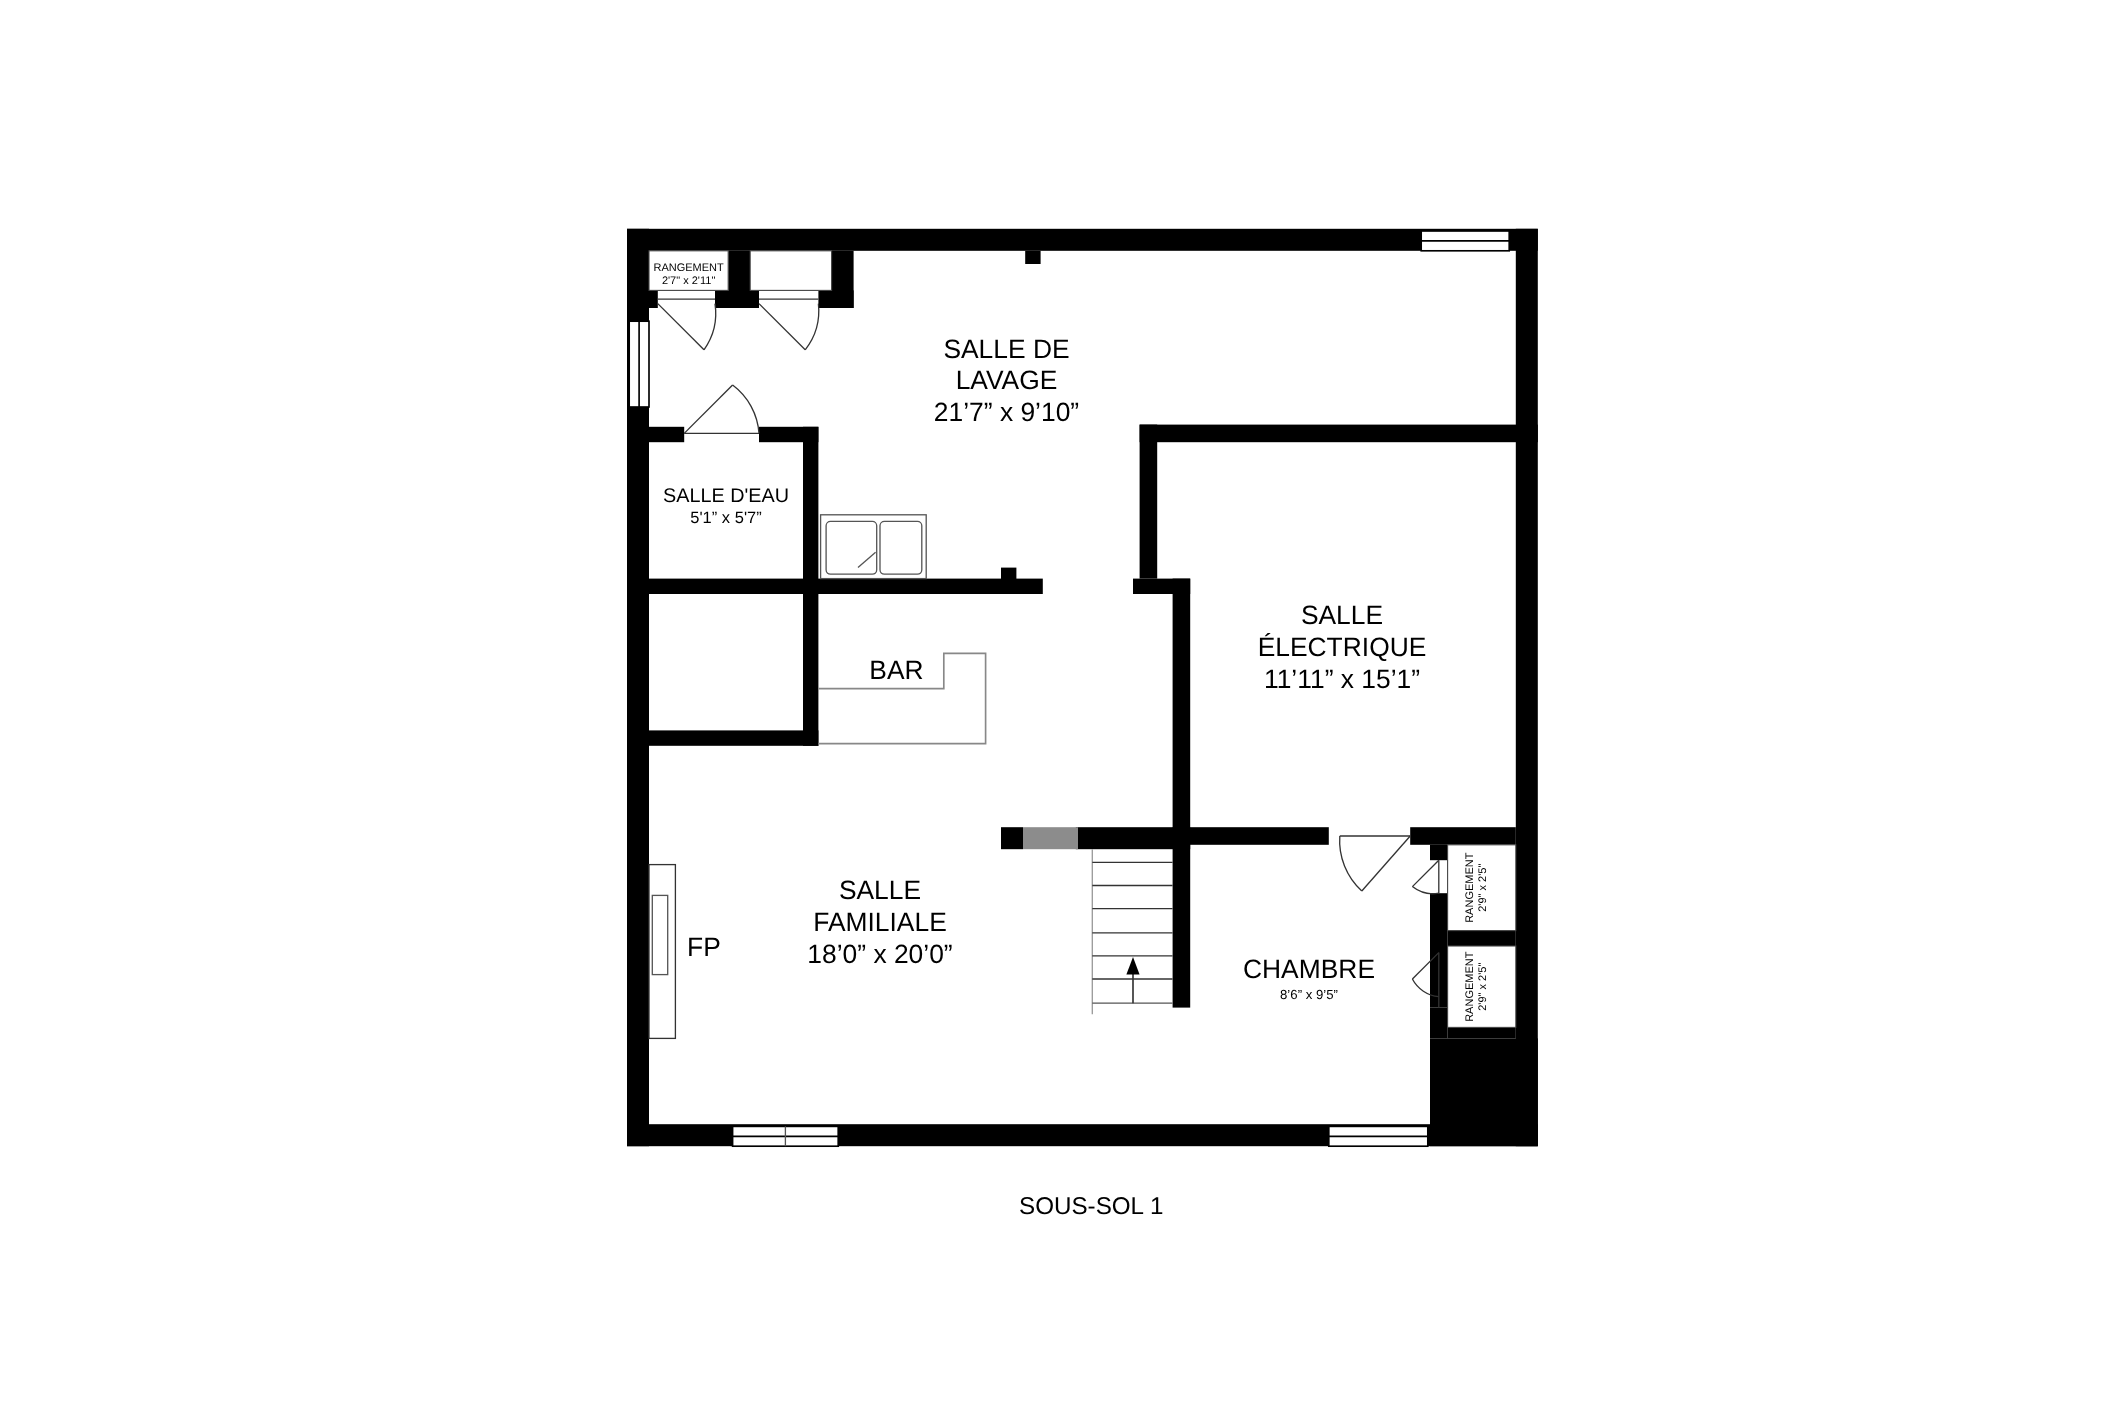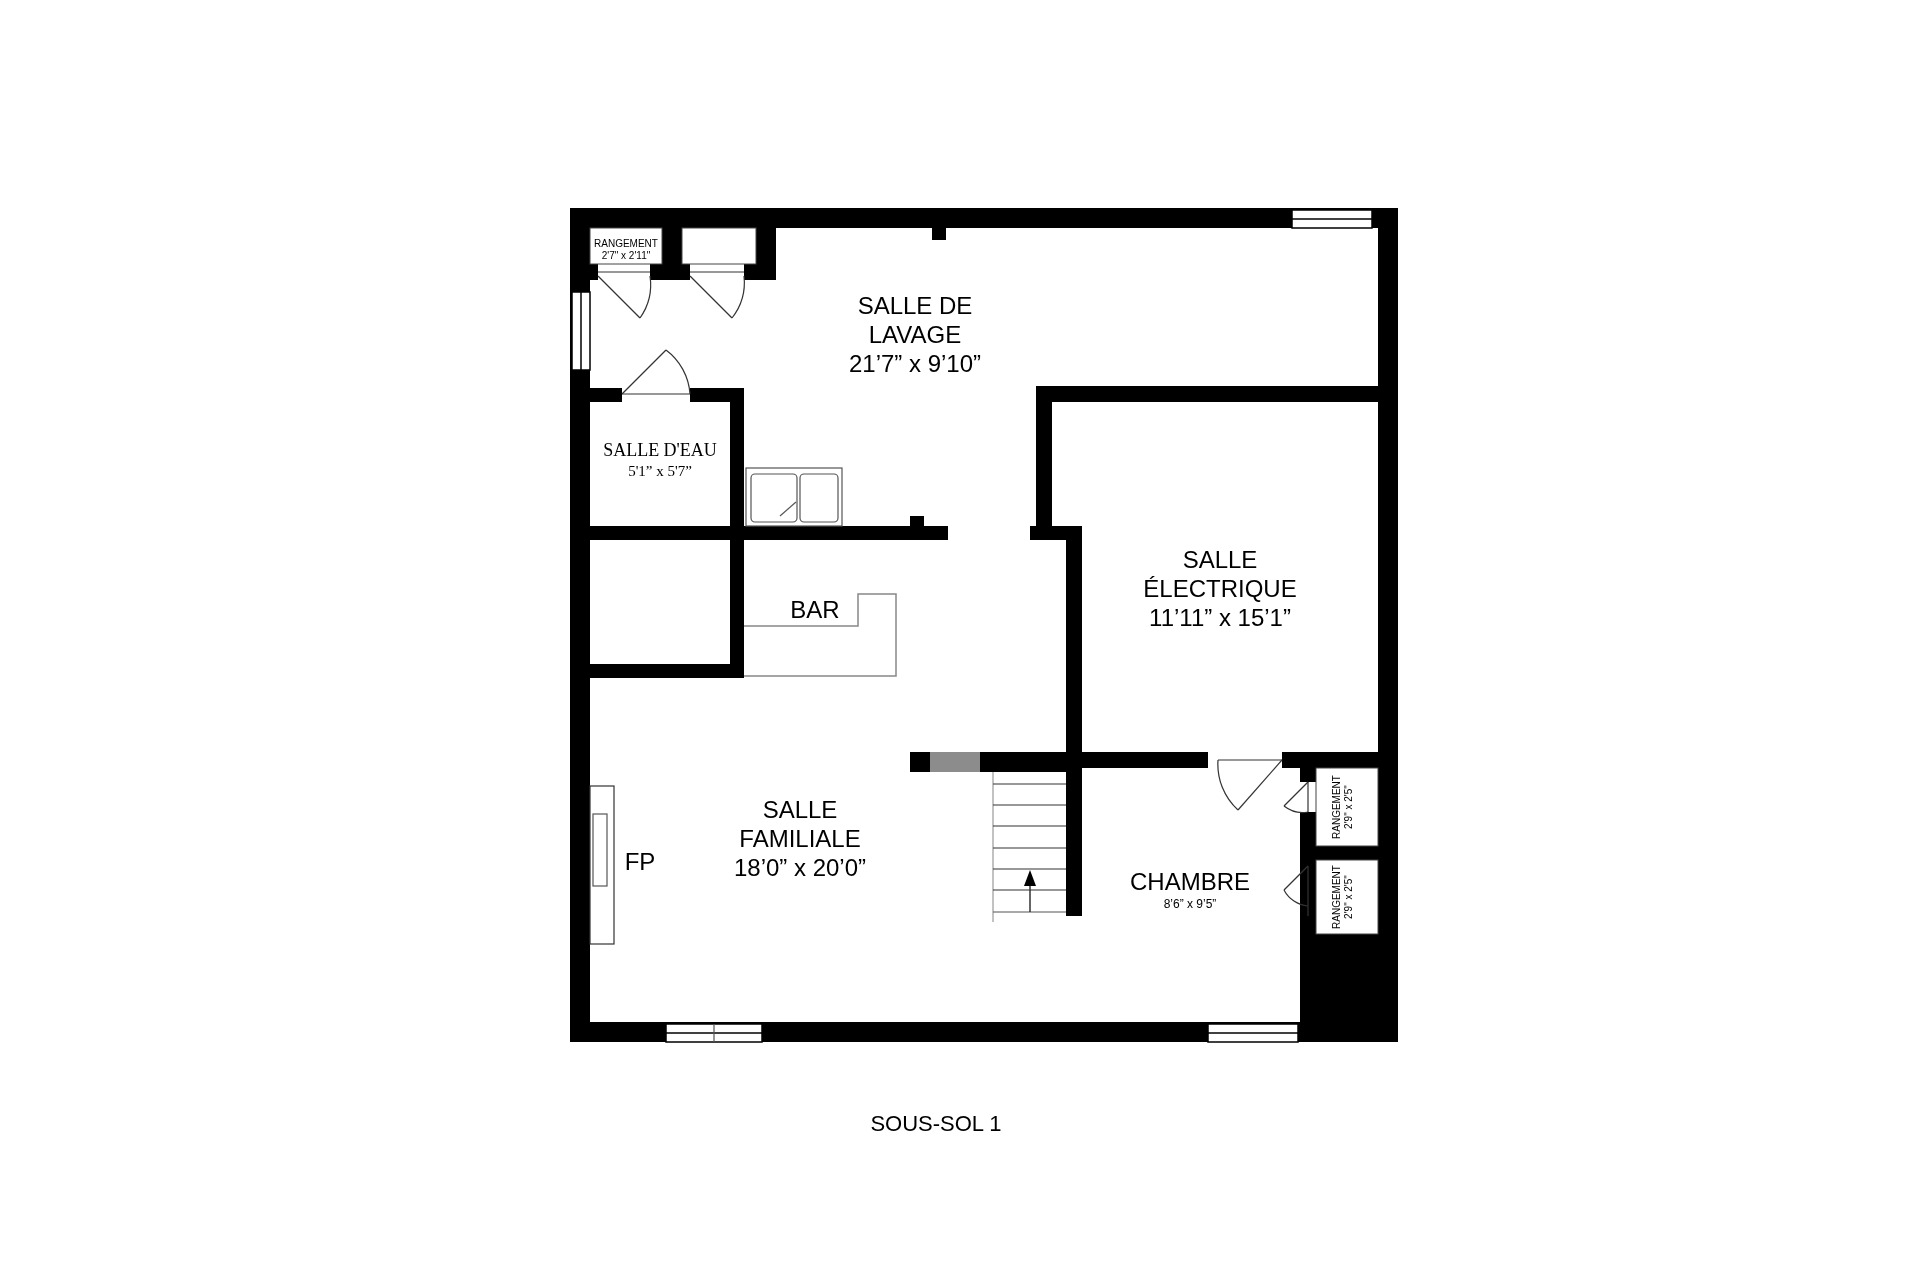--- a/index.html
+++ b/index.html
@@ -150,27 +150,27 @@
     <rect x="590" y="786" width="24" height="158" stroke="#333" stroke-width="1.2"></rect>
     <rect x="593" y="814" width="14" height="72" stroke="#555" stroke-width="1.2"></rect>
   </g>
 </svg>
 
 <div class="lbl room-sm" style="left:590px; top:238px; width:72px;">
   <div>RANGEMENT</div>
   <div>2'7" x 2'11"</div>
 </div>
 
-<div class="lbl room-lg" style="left:800px; top:292px; width:230px;">
+<div class="lbl room-lg" style="left:800px; top:304px; width:230px;">
   <div>SALLE DE</div>
   <div>LAVAGE</div>
   <div>21’7” x 9’10”</div>
 </div>
 
-<div class="lbl room-md" style="left:590px; top:440px; width:140px;font-family:Liberation Serif, serif;">
+<div class="lbl room-md" style="left:590px; top:440px; width:140px;">
   <div>SALLE D'EAU</div>
   <div style="font-size:15px;">5'1” x 5'7”</div>
 </div>
 
 <div class="lbl room-lg" style="left:770px; top:580px; width:90px;margin-top:16px;">
   <div>BAR</div>
 </div>
 
 <div class="lbl room-lg" style="left:1090px; top:546px; width:260px;">
   <div>SALLE</div>
@@ -196,15 +196,15 @@
 <div class="lbl room-sm rot" style="left:1307px; top:791px; width:80px; height:32px;">
   <div>RANGEMENT</div>
   <div>2'9" x 2'5"</div>
 </div>
 
 <div class="lbl room-sm rot" style="left:1307px; top:881px; width:80px; height:32px;">
   <div>RANGEMENT</div>
   <div>2'9" x 2'5"</div>
 </div>
 
-<div class="lbl floor-label" style="left:836px; top:1084px; width:200px;margin-top:27px;">
+<div class="lbl floor-label" style="left:892px; top:1084px; width:200px;">
   <div>SOUS-SOL 1</div>
 </div>
 
 </body></html>

